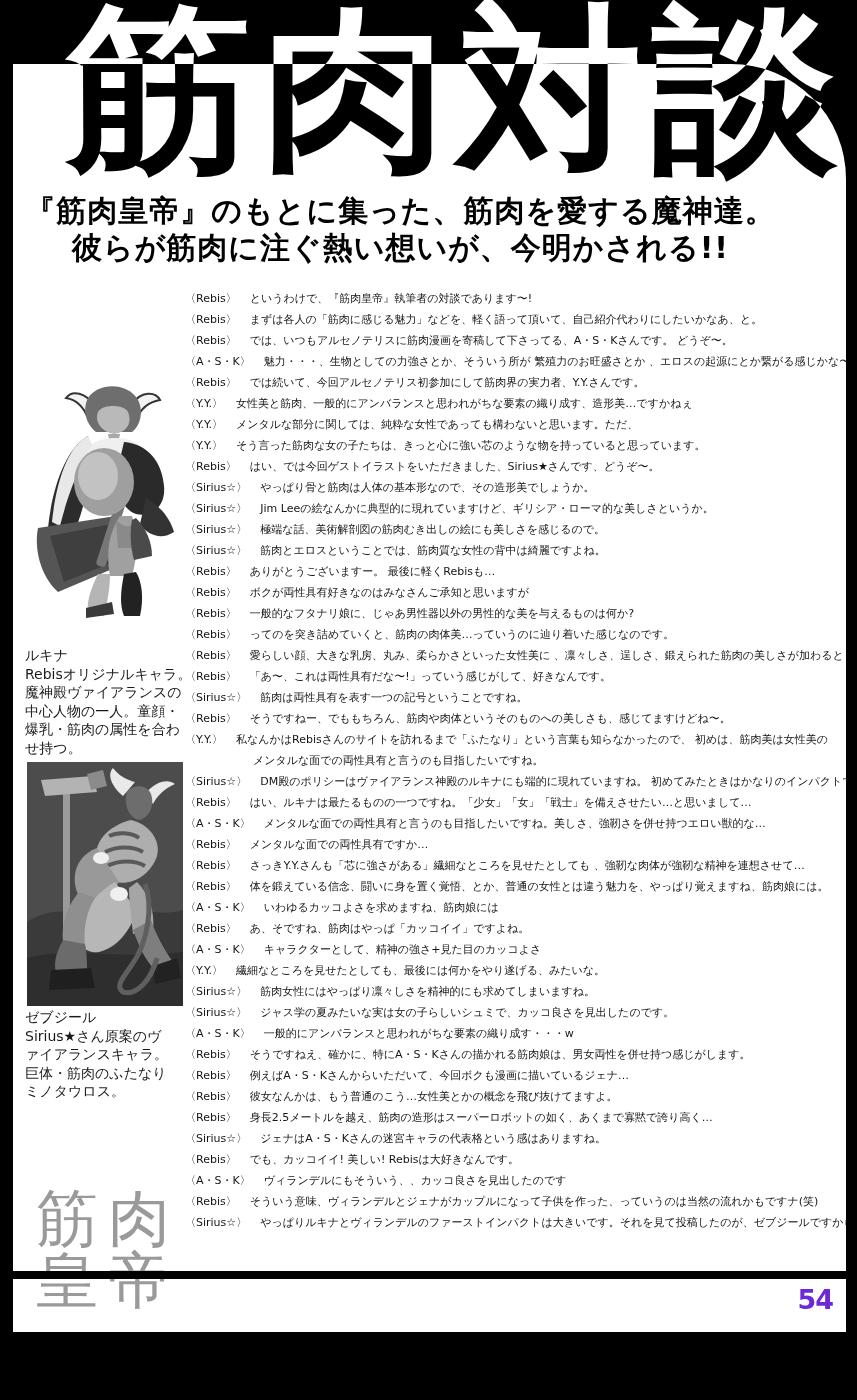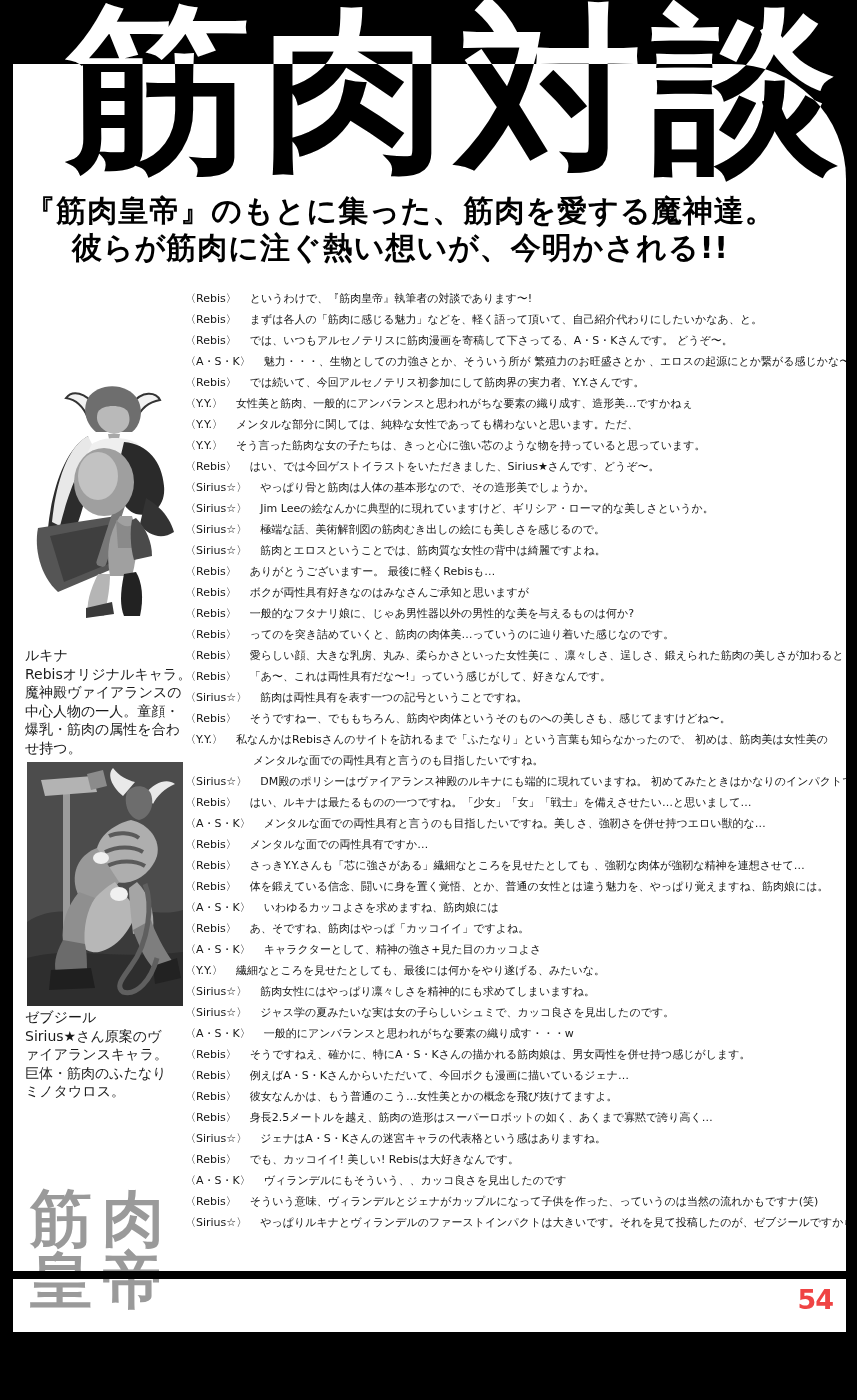--- a/index.html
+++ b/index.html
@@ -44,27 +44,27 @@
   .illus1{position:absolute;left:28px;top:378px;width:160px;height:240px;z-index:2;}
   .illus2{position:absolute;left:27px;top:762px;width:156px;height:244px;z-index:2;}
   .char-caption{position:absolute;left:25px;width:172px;z-index:4;font-size:14px;line-height:18.5px;color:#1a1a1a;}
   .caption-1{top:622px;margin-top:24px;}
   .caption-2{top:1008px;}
   .char-name{font-weight:400;}
   .char-desc{white-space:pre-line;}
 
   
   .logo{
-    position:absolute;left:30px;top:1188px;width:150px;z-index:2;
-    font-size:62px;line-height:62px;font-weight:700;color:#9a9a9a;
+    position:absolute;left:36px;top:1188px;width:150px;z-index:2;
+    font-size:62px;line-height:62px;font-weight:400;color:#9a9a9a;
     letter-spacing:10px;white-space:pre-line;
   }
   .page-number{
     position:absolute;right:24px;top:1284px;z-index:7;
-    font-size:27px;font-weight:700;color:#ef4444;letter-spacing:-1px;
+    font-size:27px;font-weight:700;color:#6d28d9;letter-spacing:-1px;
   }
 </style>
 </head>
 <body>
 
 <div class="band-top"></div>
 <div class="corner-block"></div>
 <div class="corner-white"></div>
 
 <div class="title">筋肉対談</div>

